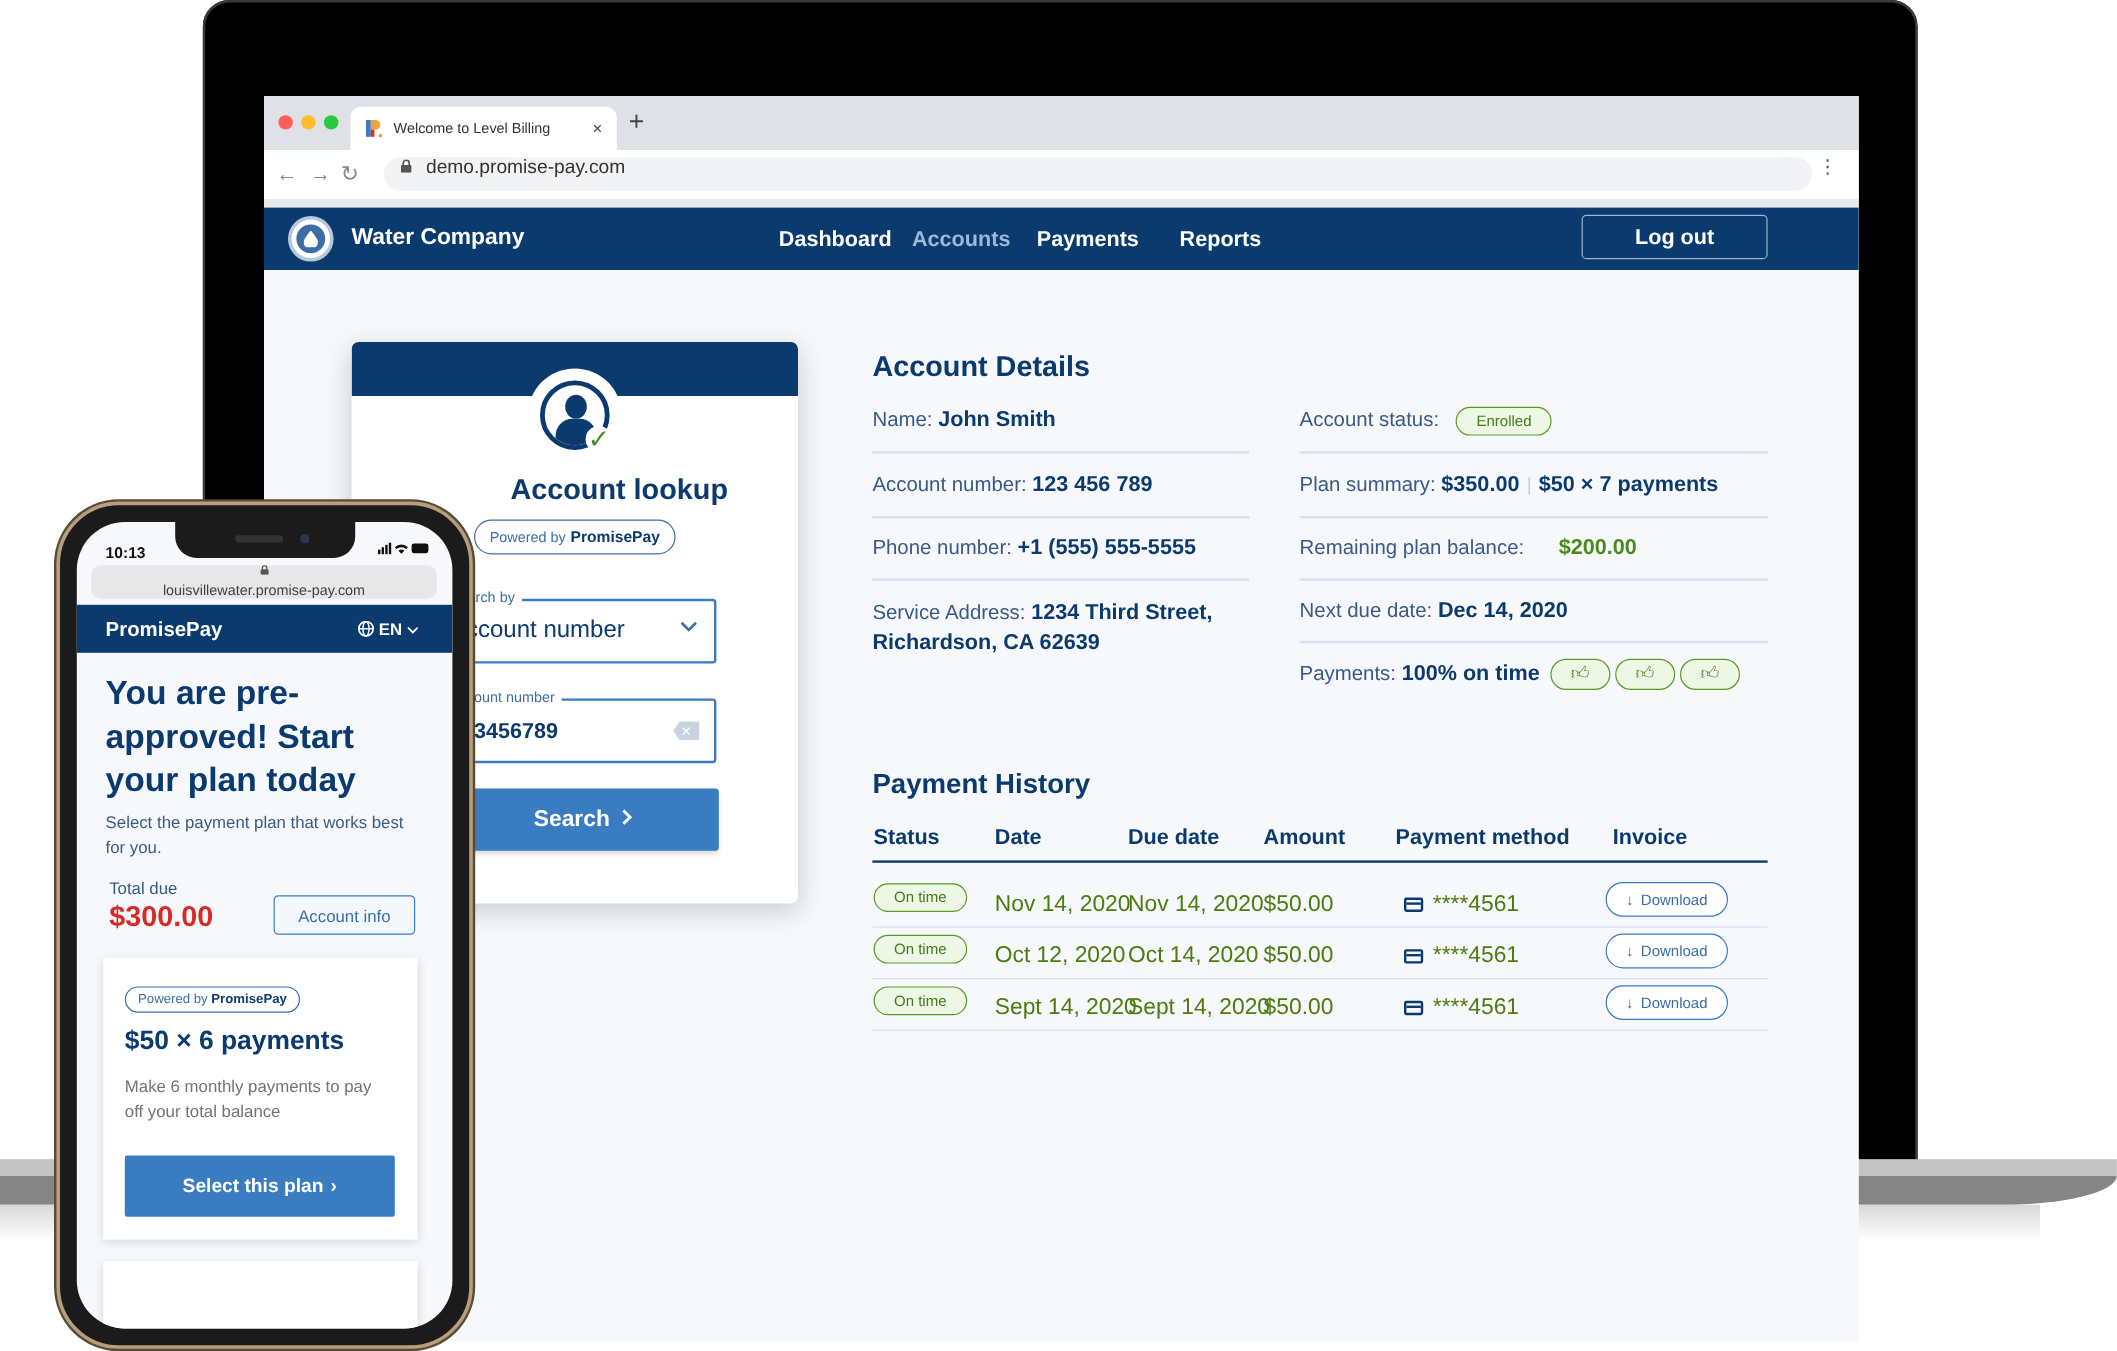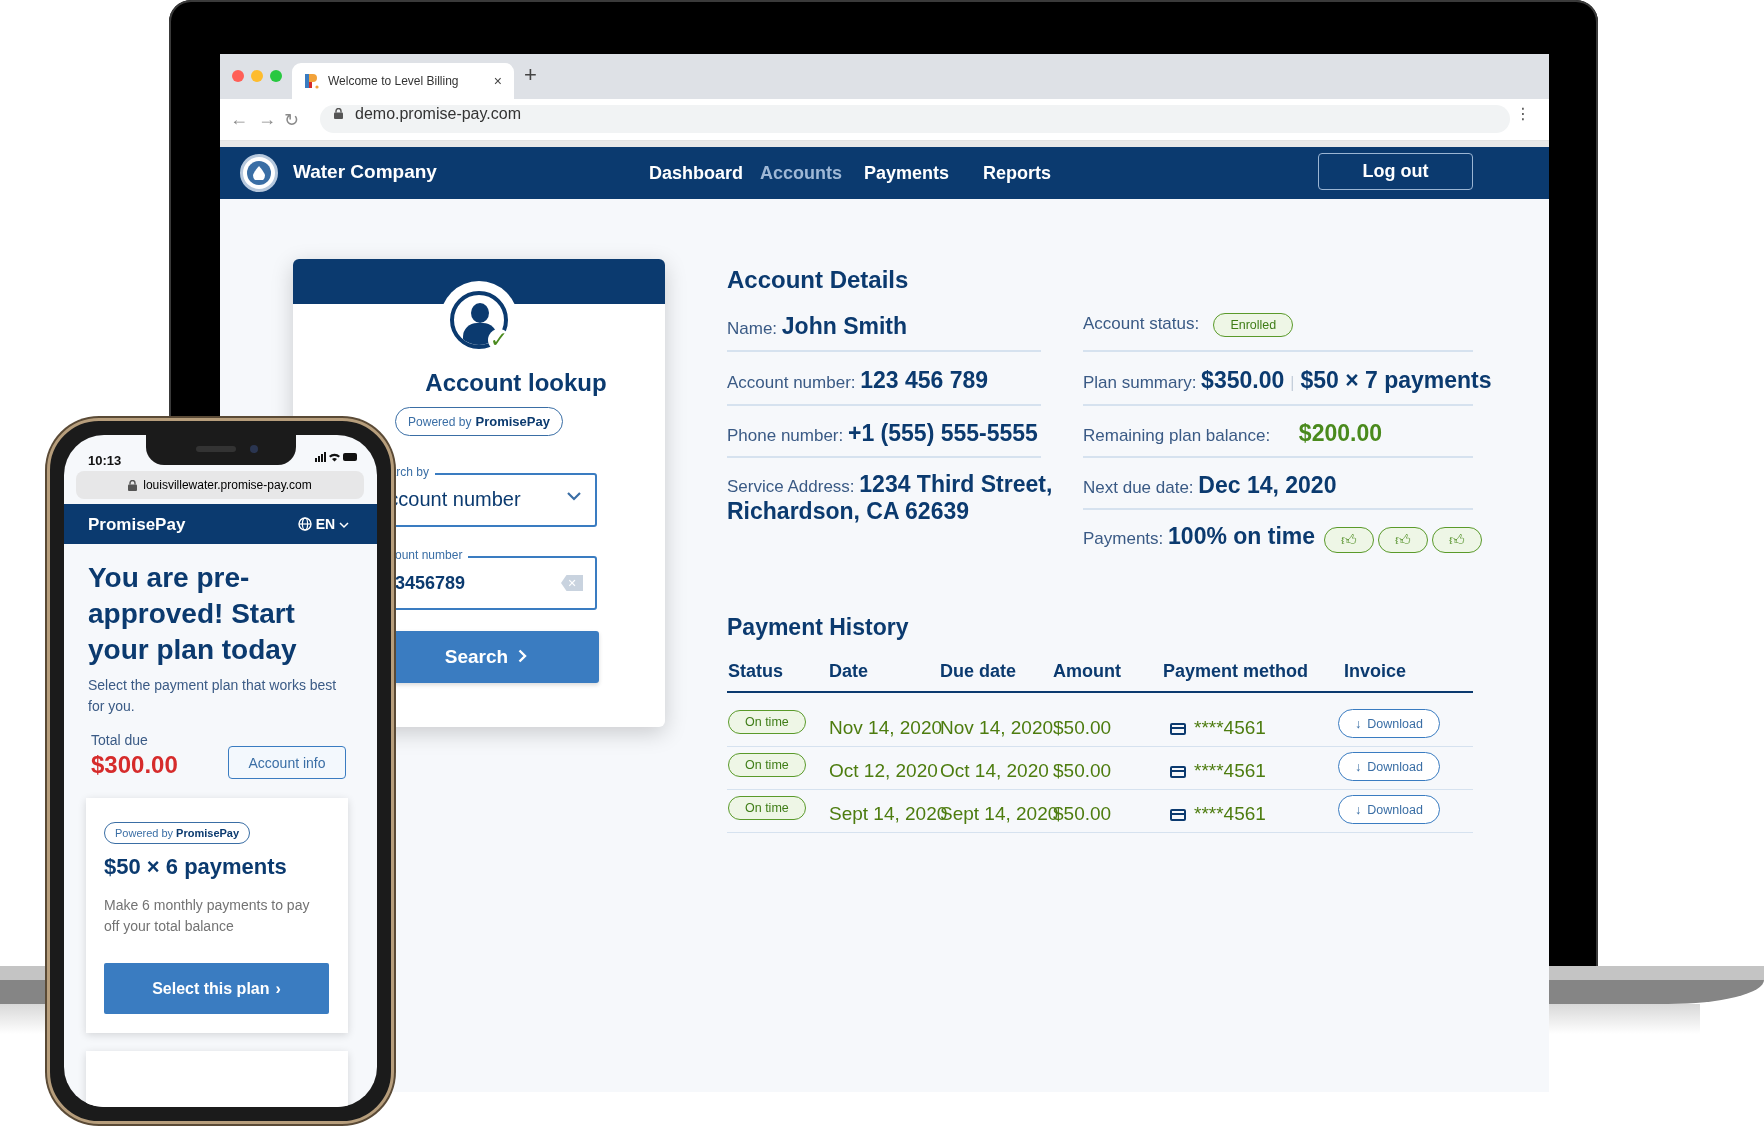--- a/index.html
+++ b/index.html
@@ -5,21 +5,21 @@
   *{box-sizing:border-box;margin:0;padding:0;}
   html,body{width:1764px;height:1126px;overflow:hidden;background:#ffffff;font-family:"Liberation Sans","DejaVu Sans",sans-serif;}
   .abs{position:absolute;}
   
   #lid{left:169px;top:0;width:1429px;height:968px;background:#000;border-radius:22px 22px 0 0;box-shadow:0 0 0 2px #3a3a3a inset;}
   #base{left:0;top:966px;width:1764px;height:40px;}
   #base .top{position:absolute;left:0;top:0;width:1764px;height:14px;background:#c4c4c4;}
   #base .notch{position:absolute;left:715px;top:0;width:336px;height:12px;background:#858585;border-radius:0 0 8px 8px;}
   #base .bot{position:absolute;left:0;top:14px;width:1764px;height:24px;background:#858585;border-radius:0 0 120px 0/0 0 30px 0;}
   #shadow{left:0;top:1004px;width:1700px;height:30px;background:linear-gradient(#d8d8d8,#ffffff);}
-  #screen{left:220px;top:54px;width:1329px;height:1038px;background:#f6f8fb;overflow:hidden;}
+  #screen{left:220px;top:80px;width:1329px;height:1038px;background:#f6f8fb;overflow:hidden;}
   
   .tabbar{position:absolute;left:0;top:0;width:100%;height:45px;background:#dee1e6;}
   .dot{position:absolute;top:16px;width:12px;height:12px;border-radius:50%;}
   .tab{position:absolute;left:72px;top:9px;width:222px;height:36px;background:#fff;border-radius:9px 9px 0 0;display:flex;align-items:center;padding:0 12px;font-size:12px;color:#333;}
   .tab .plogo{width:16px;height:16px;margin-right:8px;position:relative;}
   .tab .close{margin-left:auto;font-size:14px;color:#444;cursor:pointer;}
   .newtab{position:absolute;left:304px;top:8px;font-size:22px;color:#444;}
   .addr{position:absolute;left:0;top:45px;width:100%;height:42px;background:#fff;border-bottom:1px solid #e2e2e2;}
   .navbtn{position:absolute;top:10px;font-size:18px;color:#8a8a8a;}
   .urlbox{position:absolute;left:100px;top:6px;width:1190px;height:28px;background:#f1f3f4;border-radius:14px;display:flex;align-items:flex-start;padding-left:14px;font-size:16px;color:#333;}
@@ -47,21 +47,21 @@
   .powered b{color:#0b3a6f;margin-left:4px;font-size:13px;}
   .field{position:absolute;left:80px;width:224px;height:54px;border:2px solid #3a7cc1;border-radius:3px;}
   .field .lbl{position:absolute;left:0;top:-10px;background:#fff;padding:0 6px 0 0;font-size:12px;color:#3a6ea5;}
   .field .val{position:absolute;left:0;top:13px;font-size:20px;color:#0b3a6f;}
   .field .chev{position:absolute;right:14px;top:10px;font-size:18px;color:#3a6ea5;cursor:pointer;}
   .clearx{position:absolute;right:12px;top:17px;width:22px;height:16px;background:#c9d3df;color:#fff;font-size:11px;display:flex;align-items:center;justify-content:center;clip-path:polygon(25% 0,100% 0,100% 100%,25% 100%,0 50%);cursor:pointer;}
   .searchbtn{position:absolute;left:80px;top:437px;width:226px;height:52px;background:#3a7cc1;border-radius:3px;color:#fff;font-size:19px;font-weight:bold;display:flex;align-items:center;justify-content:center;gap:10px;cursor:pointer;box-shadow:0 2px 4px rgba(0,0,0,0.15);}
   
   .h3{position:absolute;font-size:24px;font-weight:bold;color:#0b3a6f;}
   .row{position:absolute;font-size:17px;color:#3a5a85;}
-  .row b{color:#0b3a6f;font-size:23px;}
+  .row b{color:#0b3a6f;font-size:18px;}
   .hr{position:absolute;height:2px;background:#d6e2ef;}
   .pill{display:inline-block;border:1.5px solid #5a9a2a;background:#eef6e6;color:#3f7d17;border-radius:14px;font-size:12.5px;padding:4px 16px;}
   .green{color:#4a8a1d !important;margin-left:24px;}
   .sep{color:#c5cfdb;margin:0 6px;font-weight:normal;font-size:16px;}
   .thumb{display:inline-block;width:50px;height:26px;border:1.5px solid #5a9a2a;background:#eef6e6;border-radius:14px;text-align:center;color:#4a8a1d;font-size:15px;line-height:23px;margin-left:4px;vertical-align:middle;}
   
   .th{position:absolute;top:607px;font-size:18px;font-weight:bold;color:#0b3a6f;}
   .theadline{position:absolute;left:507px;top:637px;width:746px;height:2px;background:#0b3a6f;}
   .trow{position:absolute;left:507px;width:746px;height:43px;border-bottom:1.5px solid #d6e2ef;}
   .trow .c{position:absolute;top:13px;font-size:19px;color:#4d7c0f;}
@@ -70,21 +70,21 @@
   .card-ic:after{content:"";position:absolute;left:0;top:2px;width:12px;height:2px;background:#0b3a6f;}
   .dl{position:absolute;left:611px;top:5px;width:102px;height:29px;border:1.5px solid #3a7cc1;border-radius:15px;background:#fff;color:#3a6ea5;font-size:12.5px;display:flex;align-items:center;justify-content:center;gap:6px;cursor:pointer;}
   
   #phone{left:47px;top:418px;width:347px;height:706px;border-radius:52px;background:#1b1b1b;border:3px solid #b79e7c;box-shadow:0 0 0 2px #5a4a36;}
   #pscreen{position:absolute;left:14px;top:14px;width:313px;height:672px;border-radius:40px;background:#f6f8fb;overflow:hidden;}
   .notch2{position:absolute;left:82px;top:0;width:150px;height:30px;background:#1b1b1b;border-radius:0 0 18px 18px;}
   .notch2 .spk{position:absolute;left:50px;top:11px;width:40px;height:6px;border-radius:3px;background:#333;}
   .notch2 .cam{position:absolute;left:104px;top:10px;width:8px;height:8px;border-radius:50%;background:#2a3550;}
   .ptime{position:absolute;left:24px;top:18px;font-size:13px;font-weight:bold;color:#111;}
   .pstat{position:absolute;right:18px;top:17px;font-size:11px;color:#111;font-weight:bold;}
-  .purl{position:absolute;left:12px;top:36px;width:288px;height:28px;border-radius:8px;background:#e7e7e8;font-size:12px;color:#000000;display:flex;align-items:center;justify-content:center;gap:6px;}
+  .purl{position:absolute;left:12px;top:36px;width:288px;height:28px;border-radius:8px;background:#e7e7e8;font-size:12px;color:#404040;display:flex;align-items:center;justify-content:center;gap:6px;flex-direction:column;}
   .pnav{position:absolute;left:0;top:69px;width:100%;height:40px;background:#0b3a6f;}
   .pnav .pb{position:absolute;left:24px;top:11px;color:#fff;font-size:17px;font-weight:bold;}
   .pnav .lang{position:absolute;right:28px;top:12px;color:#fff;font-size:14px;font-weight:bold;cursor:pointer;}
   .phero{position:absolute;left:24px;top:125px;width:270px;font-size:28px;line-height:36px;font-weight:bold;color:#0b3a6f;}
   .psub{position:absolute;left:24px;top:240px;width:250px;font-size:14px;line-height:21px;color:#3a5a85;}
   .ptl{position:absolute;left:27px;top:297px;font-size:14px;color:#3a5a85;}
   .pamt{position:absolute;left:27px;top:316px;font-size:24px;font-weight:bold;color:#d62b2b;}
   .pacct{position:absolute;left:164px;top:311px;width:118px;height:33px;border:1.5px solid #3a7cc1;border-radius:4px;background:#f3f8fd;color:#3a6ea5;font-size:14px;display:flex;align-items:center;justify-content:center;cursor:pointer;}
   .pcard{position:absolute;left:22px;top:363px;width:262px;height:235px;background:#fff;box-shadow:0 2px 8px rgba(0,0,0,0.14);}
   .pcard2{position:absolute;left:22px;top:616px;width:262px;height:60px;background:#fff;box-shadow:0 2px 8px rgba(0,0,0,0.14);}

